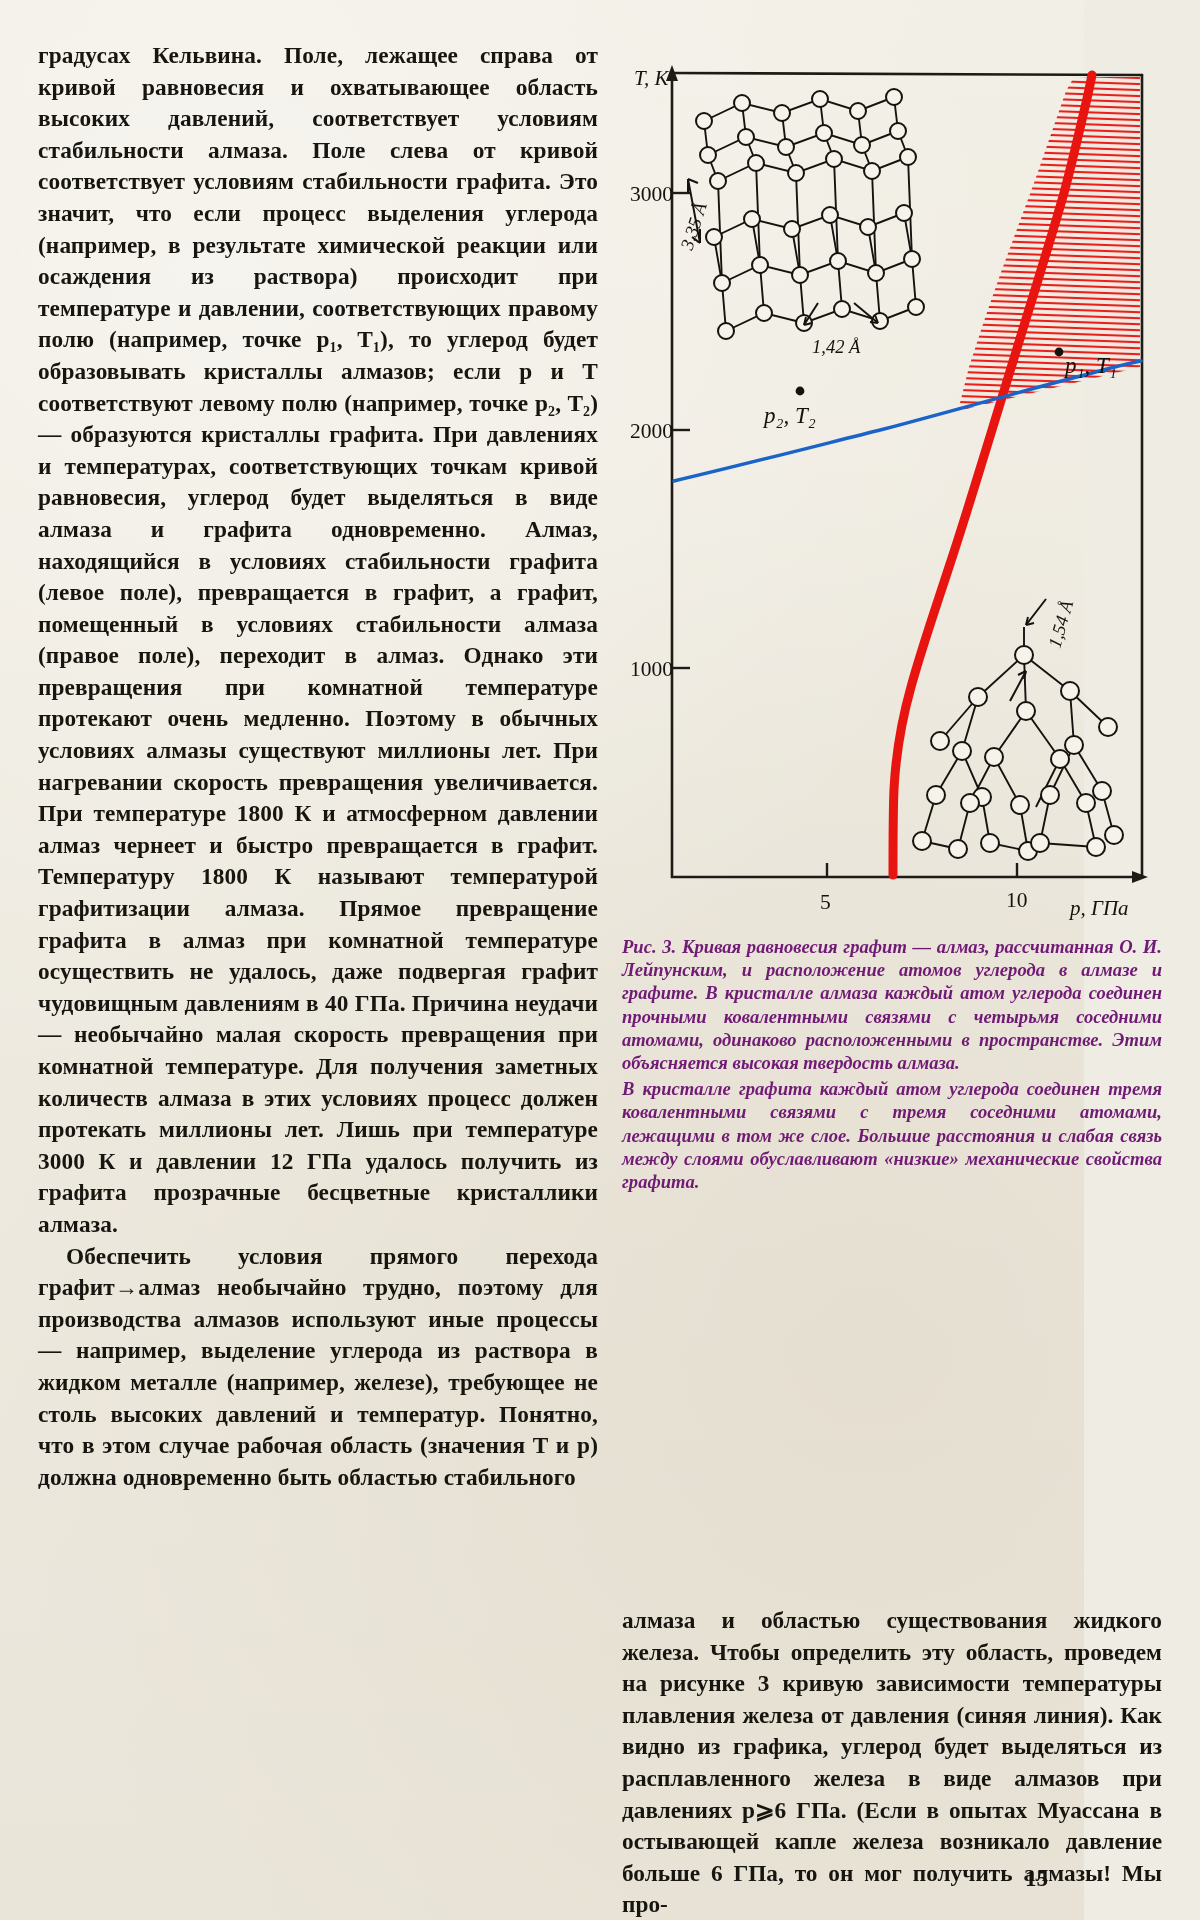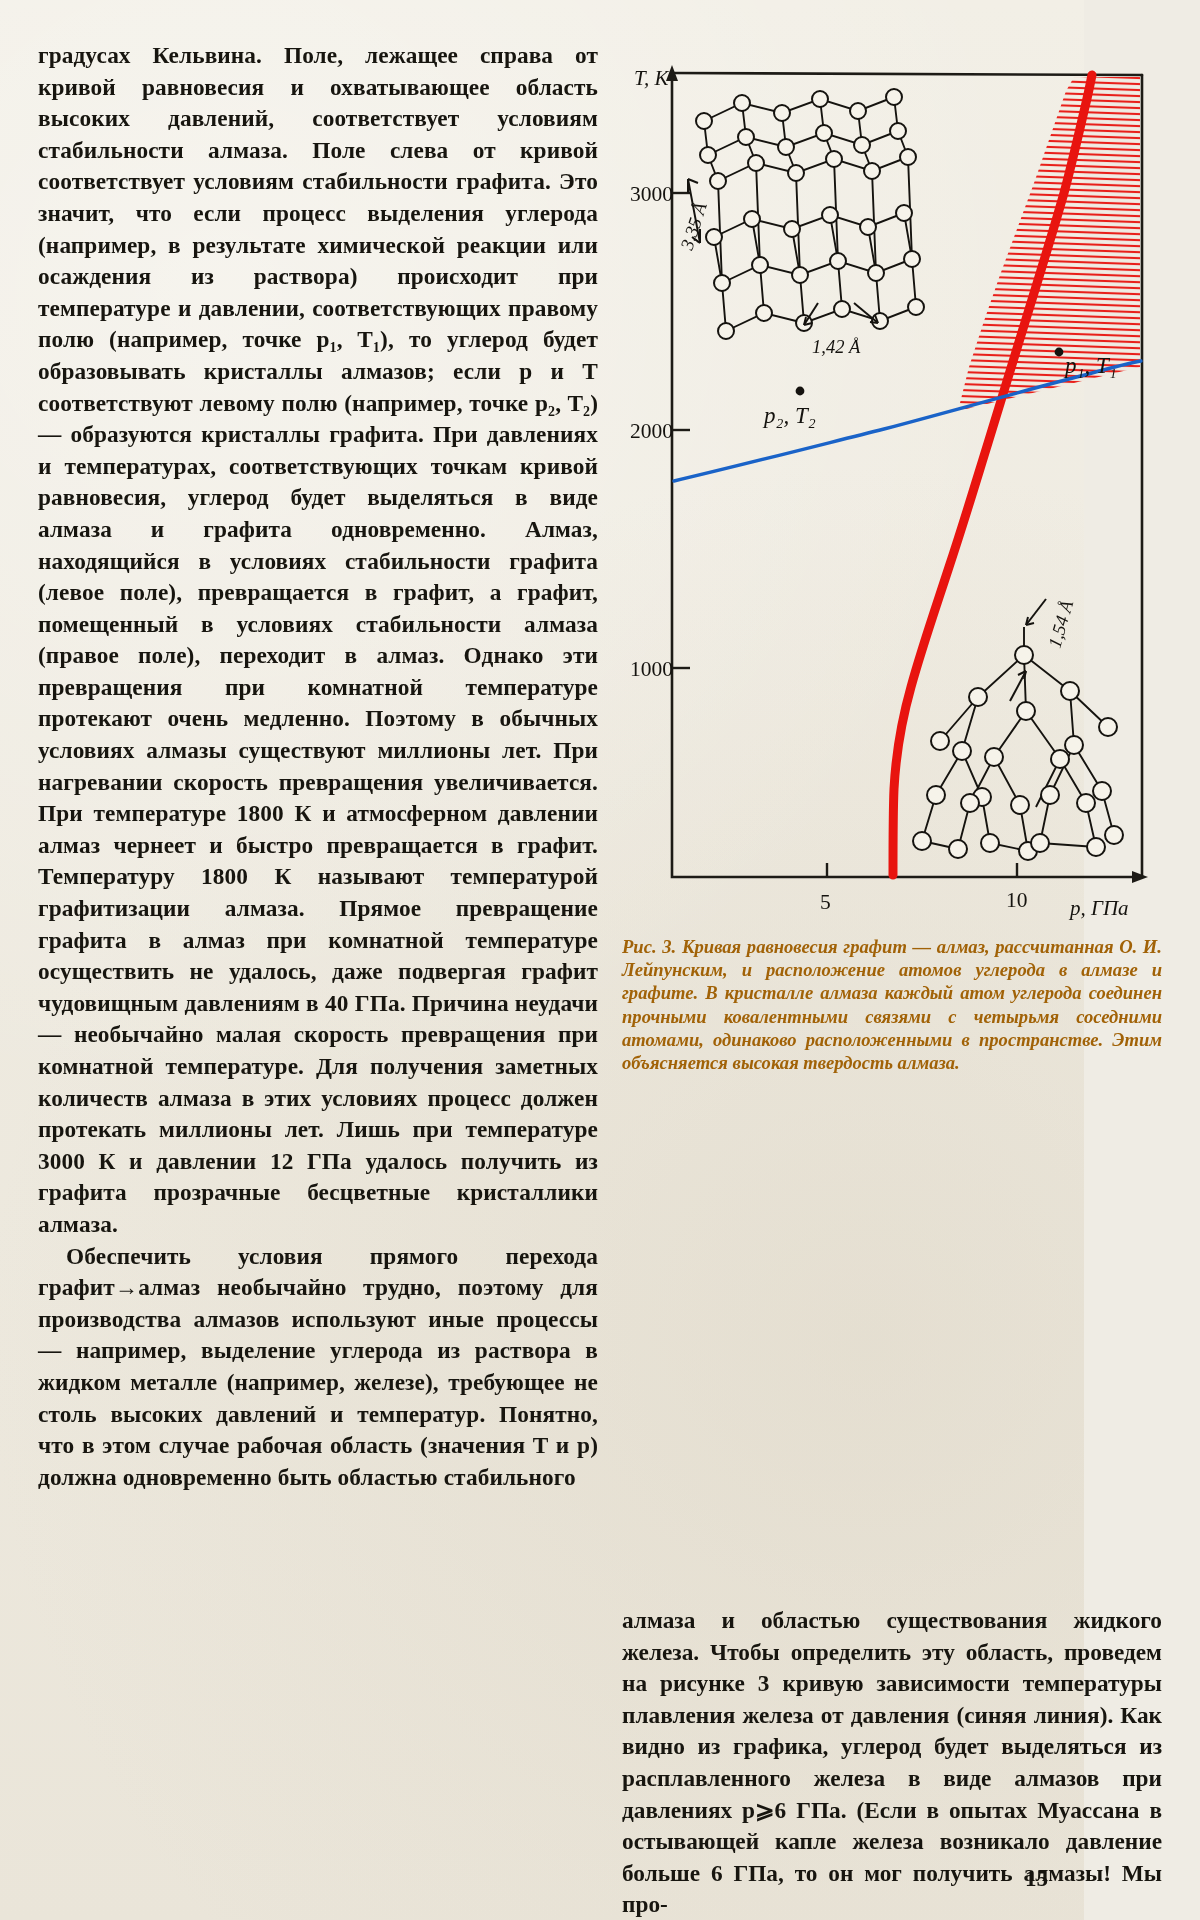--- a/index.html
+++ b/index.html
@@ -64,21 +64,21 @@
   }
   .figure-caption {
     position: absolute;
     left: 622px;
     top: 935px;
     width: 540px;
     font-style: italic;
     font-size: 18.6px;
     line-height: 23.2px;
     font-weight: 700;
-    color: #a16207;
+    color: #701a75;
     text-align: justify;
   }
   .figure-caption p { margin: 0; }
   .figure-caption p + p { margin-top: 3px; }
   .col-right-text {
     position: absolute;
     left: 622px;
     top: 1605px;
     width: 540px;
     text-align: justify;
@@ -296,20 +296,21 @@
           <text transform="translate(70,200) rotate(-72)" font-size="18.5" font-style="italic">3,35 Å</text>
           <text x="190" y="302" font-size="18.5" font-style="italic">1,42 Å</text>
           <text transform="translate(438,598) rotate(-74)" font-size="18.5" font-style="italic">1,54 Å</text>
         </g>
       </svg>
     </div>
   </div>
 
   <div class="figure-caption">
     <p>Рис. 3. Кривая равновесия графит — алмаз, рассчитанная О. И. Лейпунским, и расположение атомов углерода в алмазе и графите. В кристалле алмаза каждый атом углерода соединен прочными ковалентными связями с четырьмя соседними атомами, одинаково расположенными в пространстве. Этим объясняется высокая твердость алмаза.</p>
+    <p>В кристалле графита каждый атом углерода соединен тремя ковалентными связями с тремя соседними атомами, лежащими в том же слое. Большие расстояния и слабая связь между слоями обуславливают «низкие» механические свойства графита.</p>
   </div>
 
   <div class="col-right-text">
     <p>алмаза и областью существования жидкого железа. Чтобы определить эту область, проведем на рисунке 3 кривую зависимости температуры плавления железа от давления (синяя линия). Как видно из графика, углерод будет выделяться из расплавленного железа в виде алмазов при давлениях p⩾6 ГПа. (Если в опытах Муассана в остывающей капле железа возникало давление больше 6 ГПа, то он мог получить алмазы! Мы про-</p>
   </div>
 
   <div class="page-number">15</div>
 </div>
 
 </body></html>

